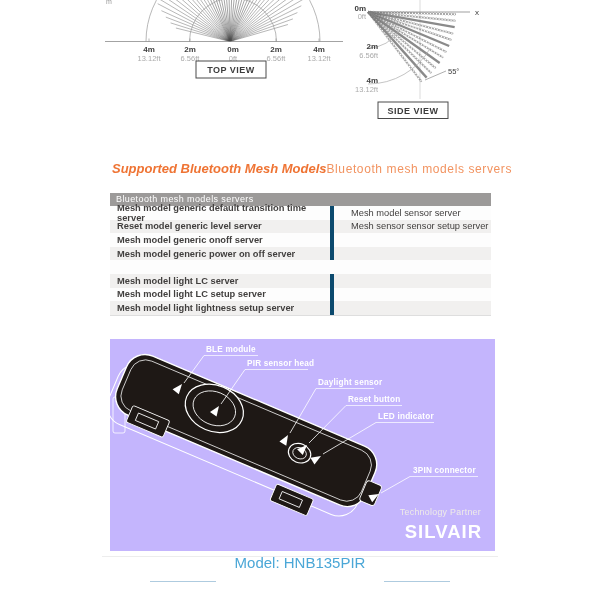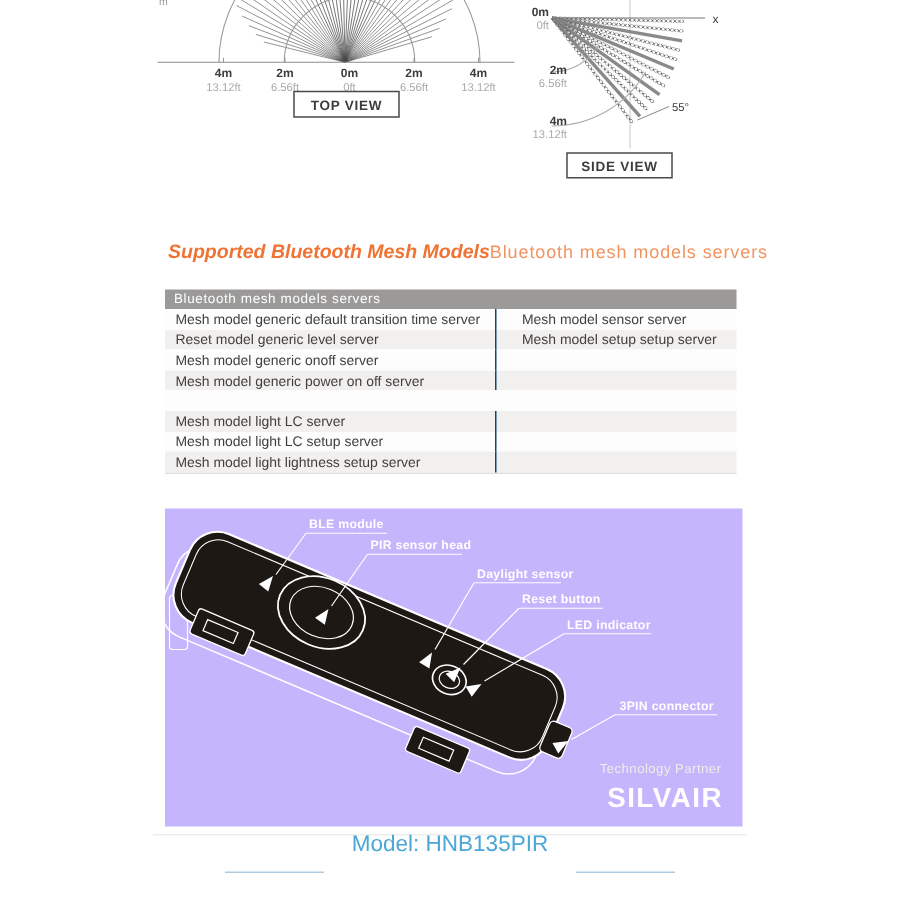--- a/index.html
+++ b/index.html
@@ -12,21 +12,21 @@
   .heading .bold{font-size:13px;font-weight:700;color:#ef7434;font-style:italic;}
   .heading .light{font-size:12px;font-weight:400;color:#f29360;letter-spacing:.6px;}
 
   
   .meshtable{position:absolute;left:110px;top:193px;width:381px;border-bottom:1px solid #dedede;}
   .thead{height:13px;line-height:13px;background:#9c9a99;color:#fff;font-size:9px;
          letter-spacing:.4px;padding-left:6px;}
   .trow{display:flex;height:13.6px;font-size:9.3px;color:#413f3e;align-items:stretch;}
   .trow:nth-child(odd){background:#f1f0ef;}
   .trow:nth-child(even){background:#fdfdfd;}
-  .cell-l{width:213px;padding-left:7px;border-right:1px solid #0c4a6e;display:flex;align-items:center;}
+  .cell-l{width:213px;padding-left:7px;border-right:4px solid #0c4a6e;display:flex;align-items:center;font-weight:bold;}
   .cell-r{flex:1;padding-left:17px;display:flex;align-items:center;}
 
   
   .figure{position:absolute;left:110px;top:339px;width:385px;height:212px;background:#c4b5fd;}
 
   
   .sepline{position:absolute;left:102px;top:556px;width:396px;height:1px;background:#ededed;}
   .model-line{position:absolute;left:0;right:0;top:554px;text-align:center;
               font-size:15px;color:#4ba7d7;}
   .dash{position:absolute;top:581px;height:1px;background:#aecbdf;width:66px;}
@@ -157,21 +157,21 @@
   </div>
 
   <div class="meshtable">
     <div class="thead">Bluetooth mesh models servers</div>
     <div class="trow">
         <div class="cell-l">Mesh model generic default transition time server</div>
         <div class="cell-r">Mesh model sensor server</div>
       </div>
     <div class="trow">
         <div class="cell-l">Reset model generic level server</div>
-        <div class="cell-r">Mesh model setup setup server</div>
+        <div class="cell-r">Mesh sensor sensor setup server</div>
       </div>
     <div class="trow">
         <div class="cell-l">Mesh model generic onoff server</div>
         <div class="cell-r"></div>
       </div>
     <div class="trow">
         <div class="cell-l">Mesh model generic power on off server</div>
         <div class="cell-r"></div>
       </div>
     <div class="trow">

